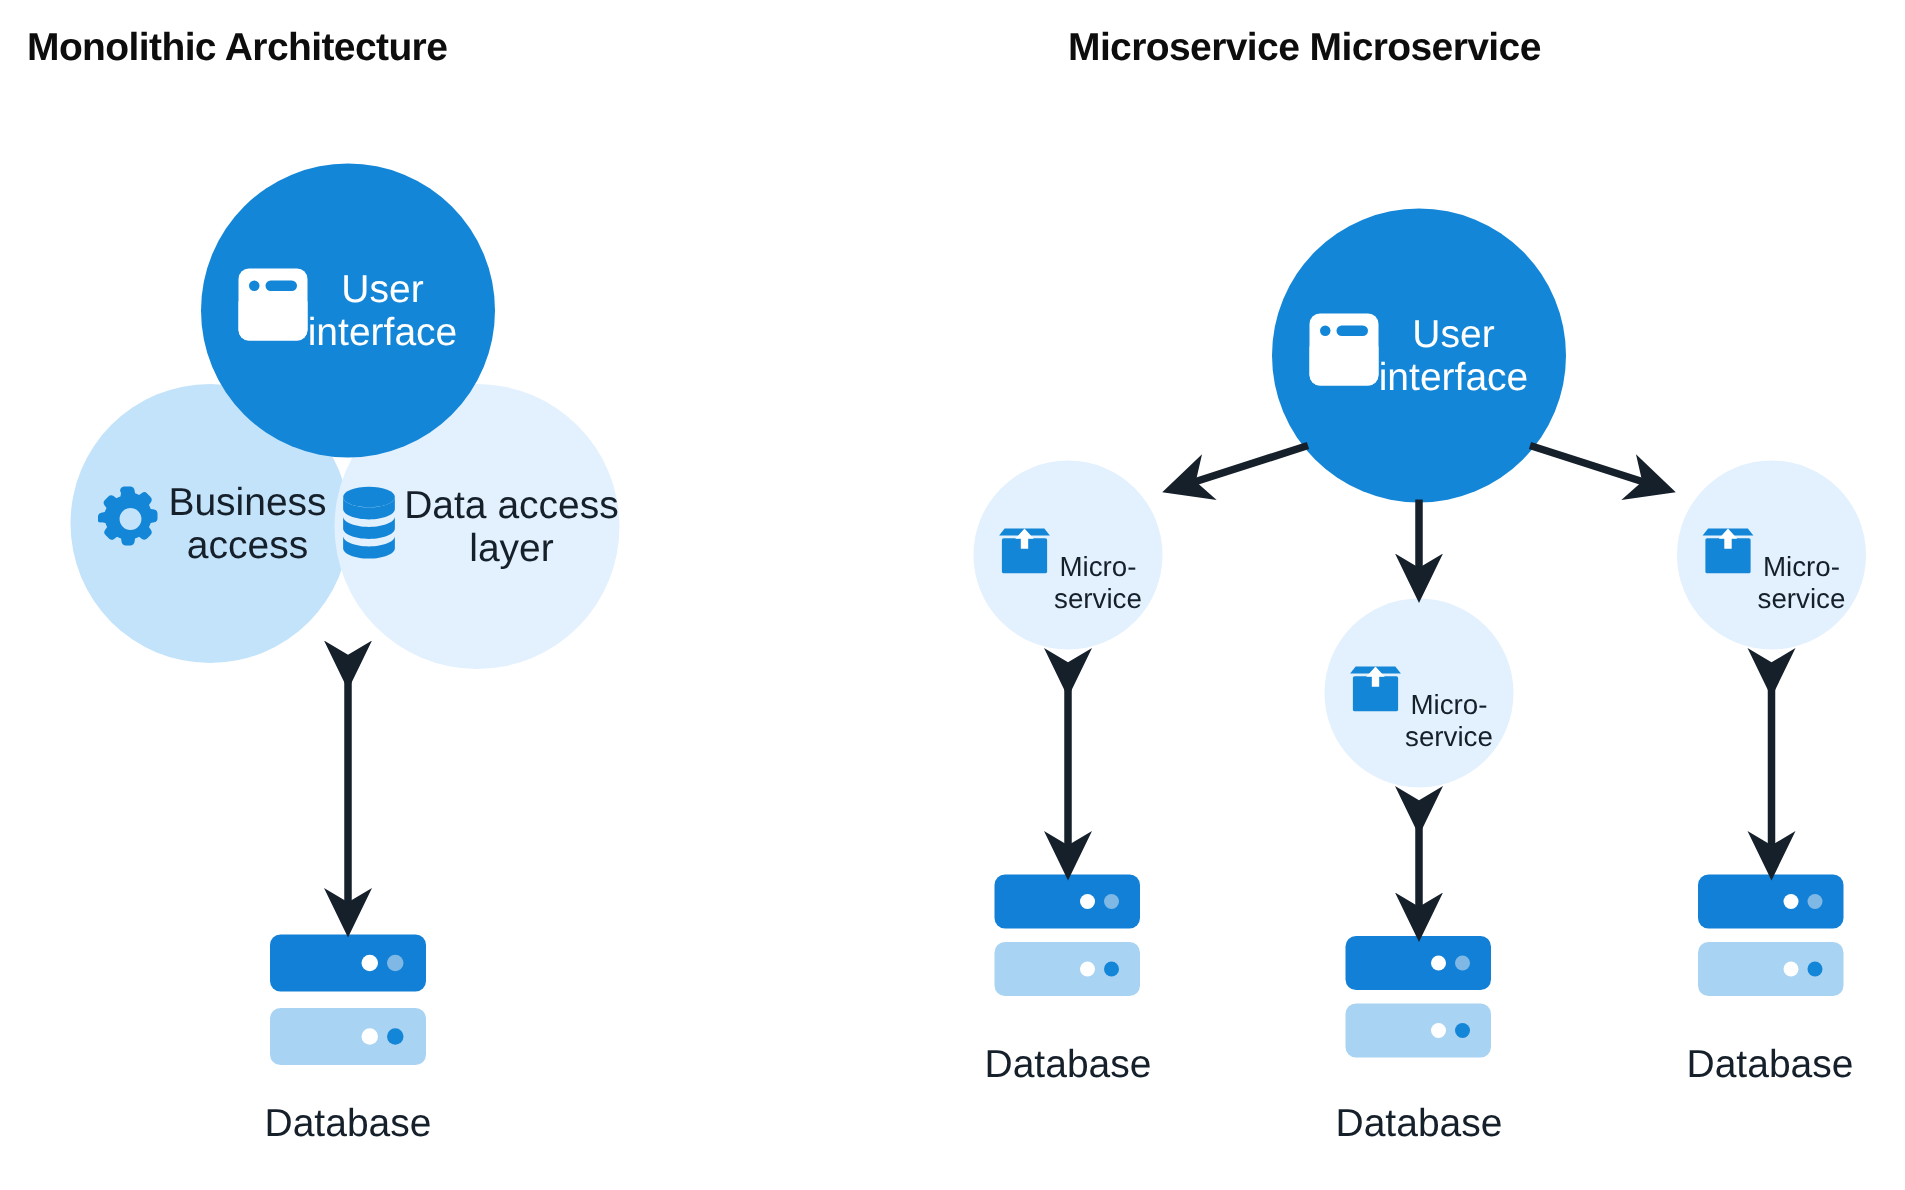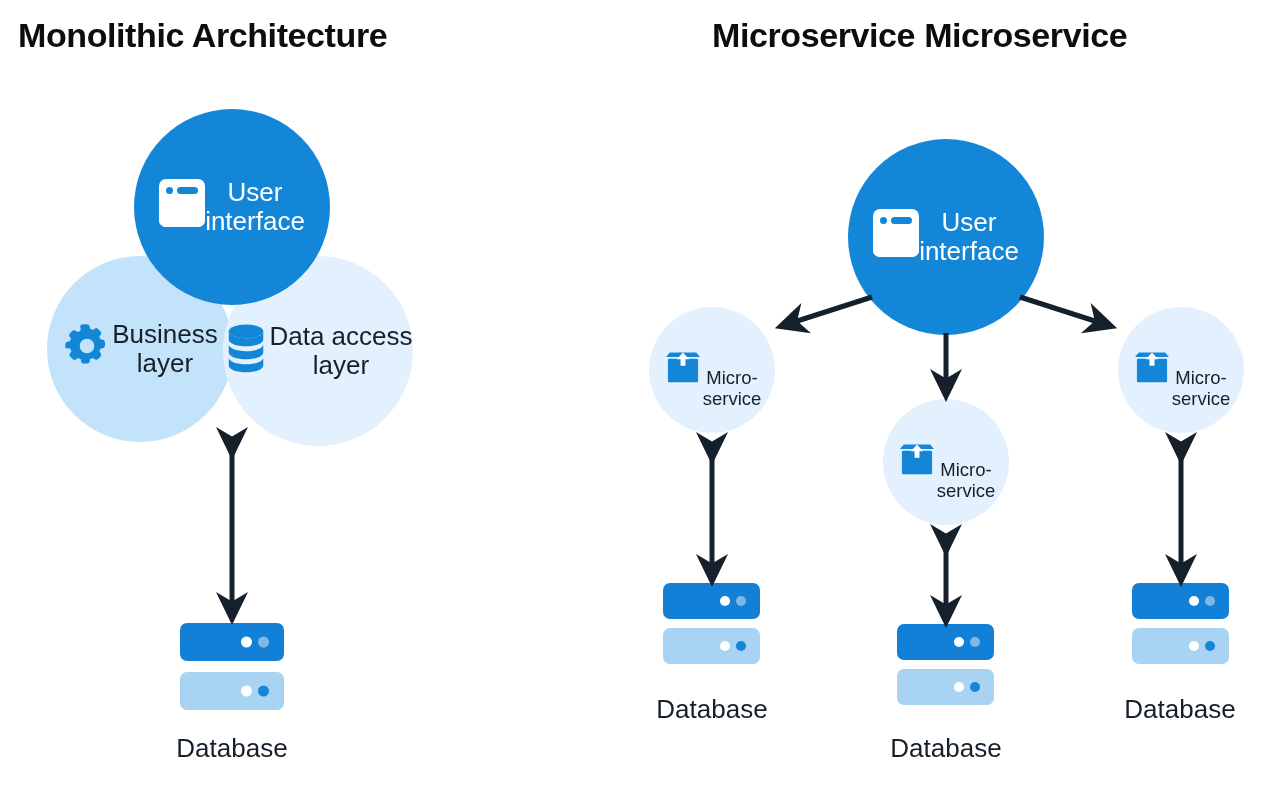--- a/index.html
+++ b/index.html
@@ -14,21 +14,21 @@
     position: relative;
     width: 1270px;
     height: 793px;
     background: #ffffff;
   }
 
   .title {
     position: absolute;
     font-family: "Liberation Sans", sans-serif;
     font-weight: bold;
-    font-size: 34px;
+    font-size: 26px;
     letter-spacing: -0.4px;
     color: #0d0d0d;
     white-space: nowrap;
     text-align: center;
   }
   #title-mono { left: 18px; top: 16px; }
   #title-micro { left: 712px; top: 16px; }
 
   
   .circle {
@@ -117,21 +117,21 @@
 
   <div class="title" id="title-micro">Microservice Microservice</div>
 
   <div class="circle circle-light-a" style="left:47px; top:256px; width:186px; height:186px;">
     <div style="margin-bottom:6px; width:50px; height:50px;">
       <svg viewBox="0 0 24 24" width="50" height="50" aria-hidden="true">
         <path fill="#1486d8" d="M12 1.6c.62 0 1.15.44 1.26 1.05l.2 1.12c.45.15.88.33 1.28.56l.93-.66a1.28 1.28 0 0 1 1.65.14l1.11 1.11c.44.44.5 1.13.14 1.65l-.66.93c.23.4.41.83.56 1.28l1.12.2c.61.11 1.05.64 1.05 1.26v1.57c0 .62-.44 1.15-1.05 1.26l-1.12.2c-.15.45-.33.88-.56 1.28l.66.93c.36.52.3 1.21-.14 1.65l-1.11 1.11c-.44.44-1.13.5-1.65.14l-.93-.66c-.4.23-.83.41-1.28.56l-.2 1.12c-.11.61-.64 1.05-1.26 1.05h-1.57c-.62 0-1.15-.44-1.26-1.05l-.2-1.12a6.9 6.9 0 0 1-1.28-.56l-.93.66a1.28 1.28 0 0 1-1.65-.14l-1.11-1.11a1.28 1.28 0 0 1-.14-1.65l.66-.93c-.23-.4-.41-.83-.56-1.28l-1.12-.2A1.28 1.28 0 0 1 1.6 12.8v-1.57c0-.62.44-1.15 1.05-1.26l1.12-.2c.15-.45.33-.88.56-1.28l-.66-.93a1.28 1.28 0 0 1 .14-1.65l1.11-1.11c.44-.44 1.13-.5 1.65-.14l.93.66c.4-.23.83-.41 1.28-.56l.2-1.12A1.28 1.28 0 0 1 10.24 1.6zM12 8.5a3.5 3.5 0 1 0 0 7 3.5 3.5 0 0 0 0-7z"></path>
       </svg>
     </div>
     <div class="circle-label lbl-27">Business
-layer</div>
+access</div>
   </div>
 
   <div class="circle circle-light-b" style="left:223px; top:256px; width:190px; height:190px;">
     <div style="margin-bottom:6px; width:46px; height:50px;">
       <svg viewBox="0 0 24 26" width="46" height="50" aria-hidden="true">
         <ellipse cx="12" cy="4.3" rx="9" ry="3.6" fill="#1486d8"></ellipse>
         <path fill="#1486d8" d="M3 4.3v4.2c0 2 4.03 3.6 9 3.6s9-1.6 9-3.6V4.3c0 2-4.03 3.6-9 3.6S3 6.3 3 4.3z"></path>
         <path fill="#1486d8" d="M3 11.1v4.2c0 2 4.03 3.6 9 3.6s9-1.6 9-3.6v-4.2c0 2-4.03 3.6-9 3.6s-9-1.6-9-3.6z"></path>
         <path fill="#1486d8" d="M3 17.9v4.2c0 2 4.03 3.6 9 3.6s9-1.6 9-3.6v-4.2c0 2-4.03 3.6-9 3.6s-9-1.6-9-3.6z"></path>
       </svg>

